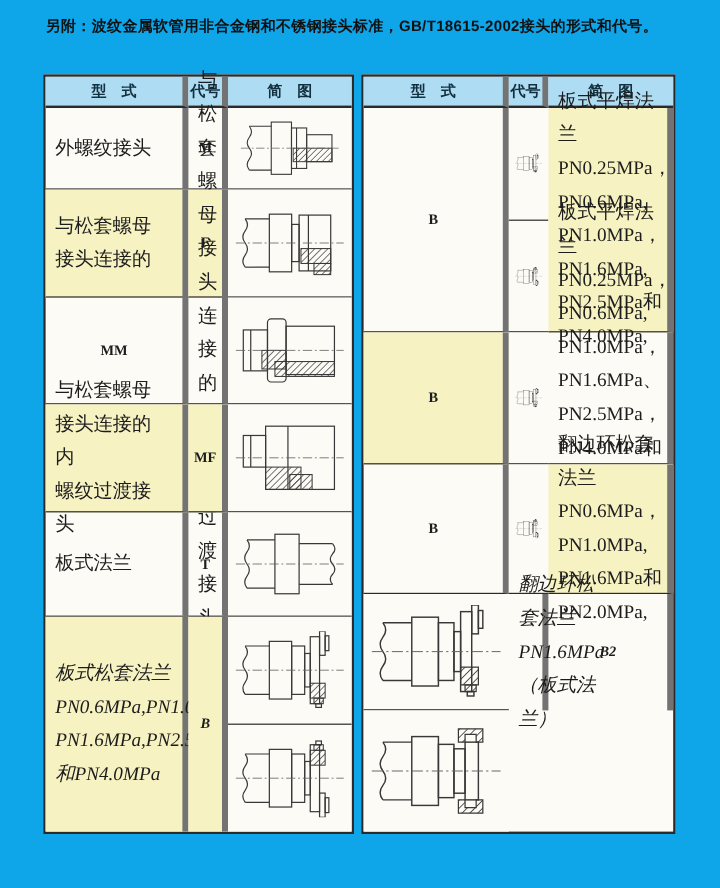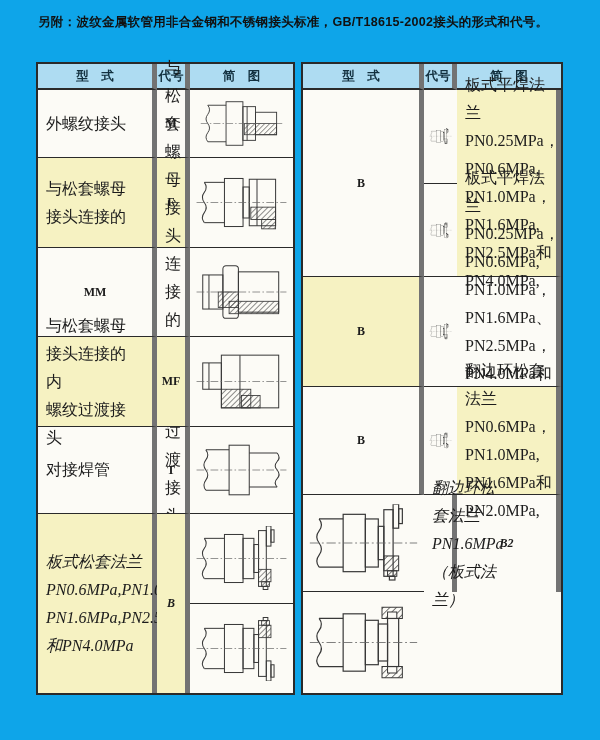--- a/index.html
+++ b/index.html
@@ -196,21 +196,21 @@
 
     <div class="c tp hl">与松套螺母接头连接的内
 螺纹过渡接头</div>
     <div class="c cd hl">MF</div>
     <div class="c dg lastcol">
       <svg viewBox="0 0 120 84">
           <use href="#dia-mf"></use>
         </svg>
     </div>
 
-    <div class="c tp">对接焊管</div>
+    <div class="c tp">板式法兰</div>
     <div class="c cd">T</div>
     <div class="c dg lastcol">
       <svg viewBox="0 0 120 84">
           <use href="#dia-t"></use>
         </svg>
     </div>
 
     <div class="c tp hl botrow">板式松套法兰
 PN0.6MPa,PN1.0MPa,
 PN1.6MPa,PN2.5MPa,

